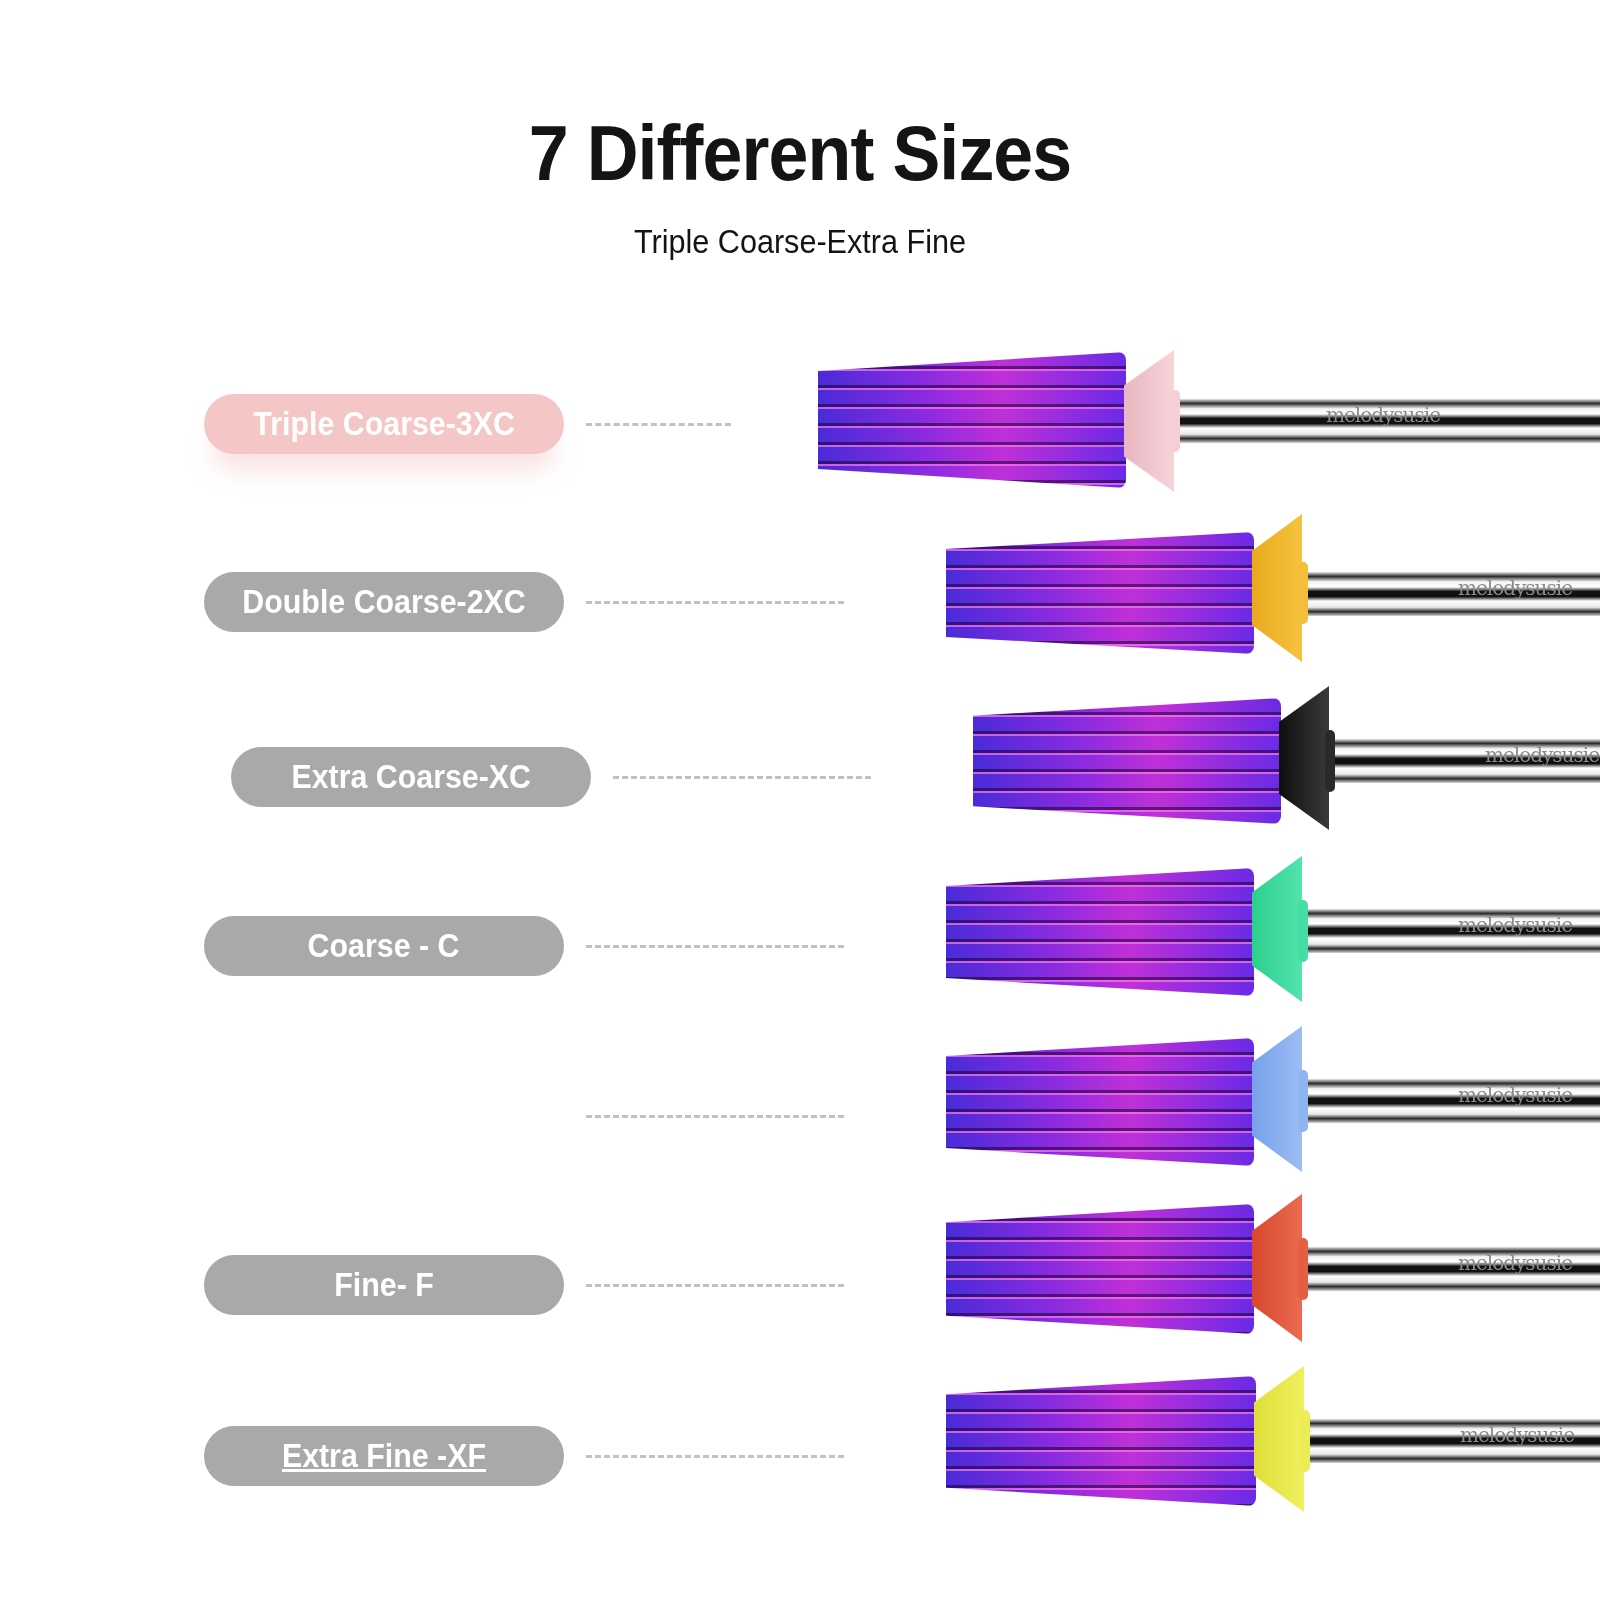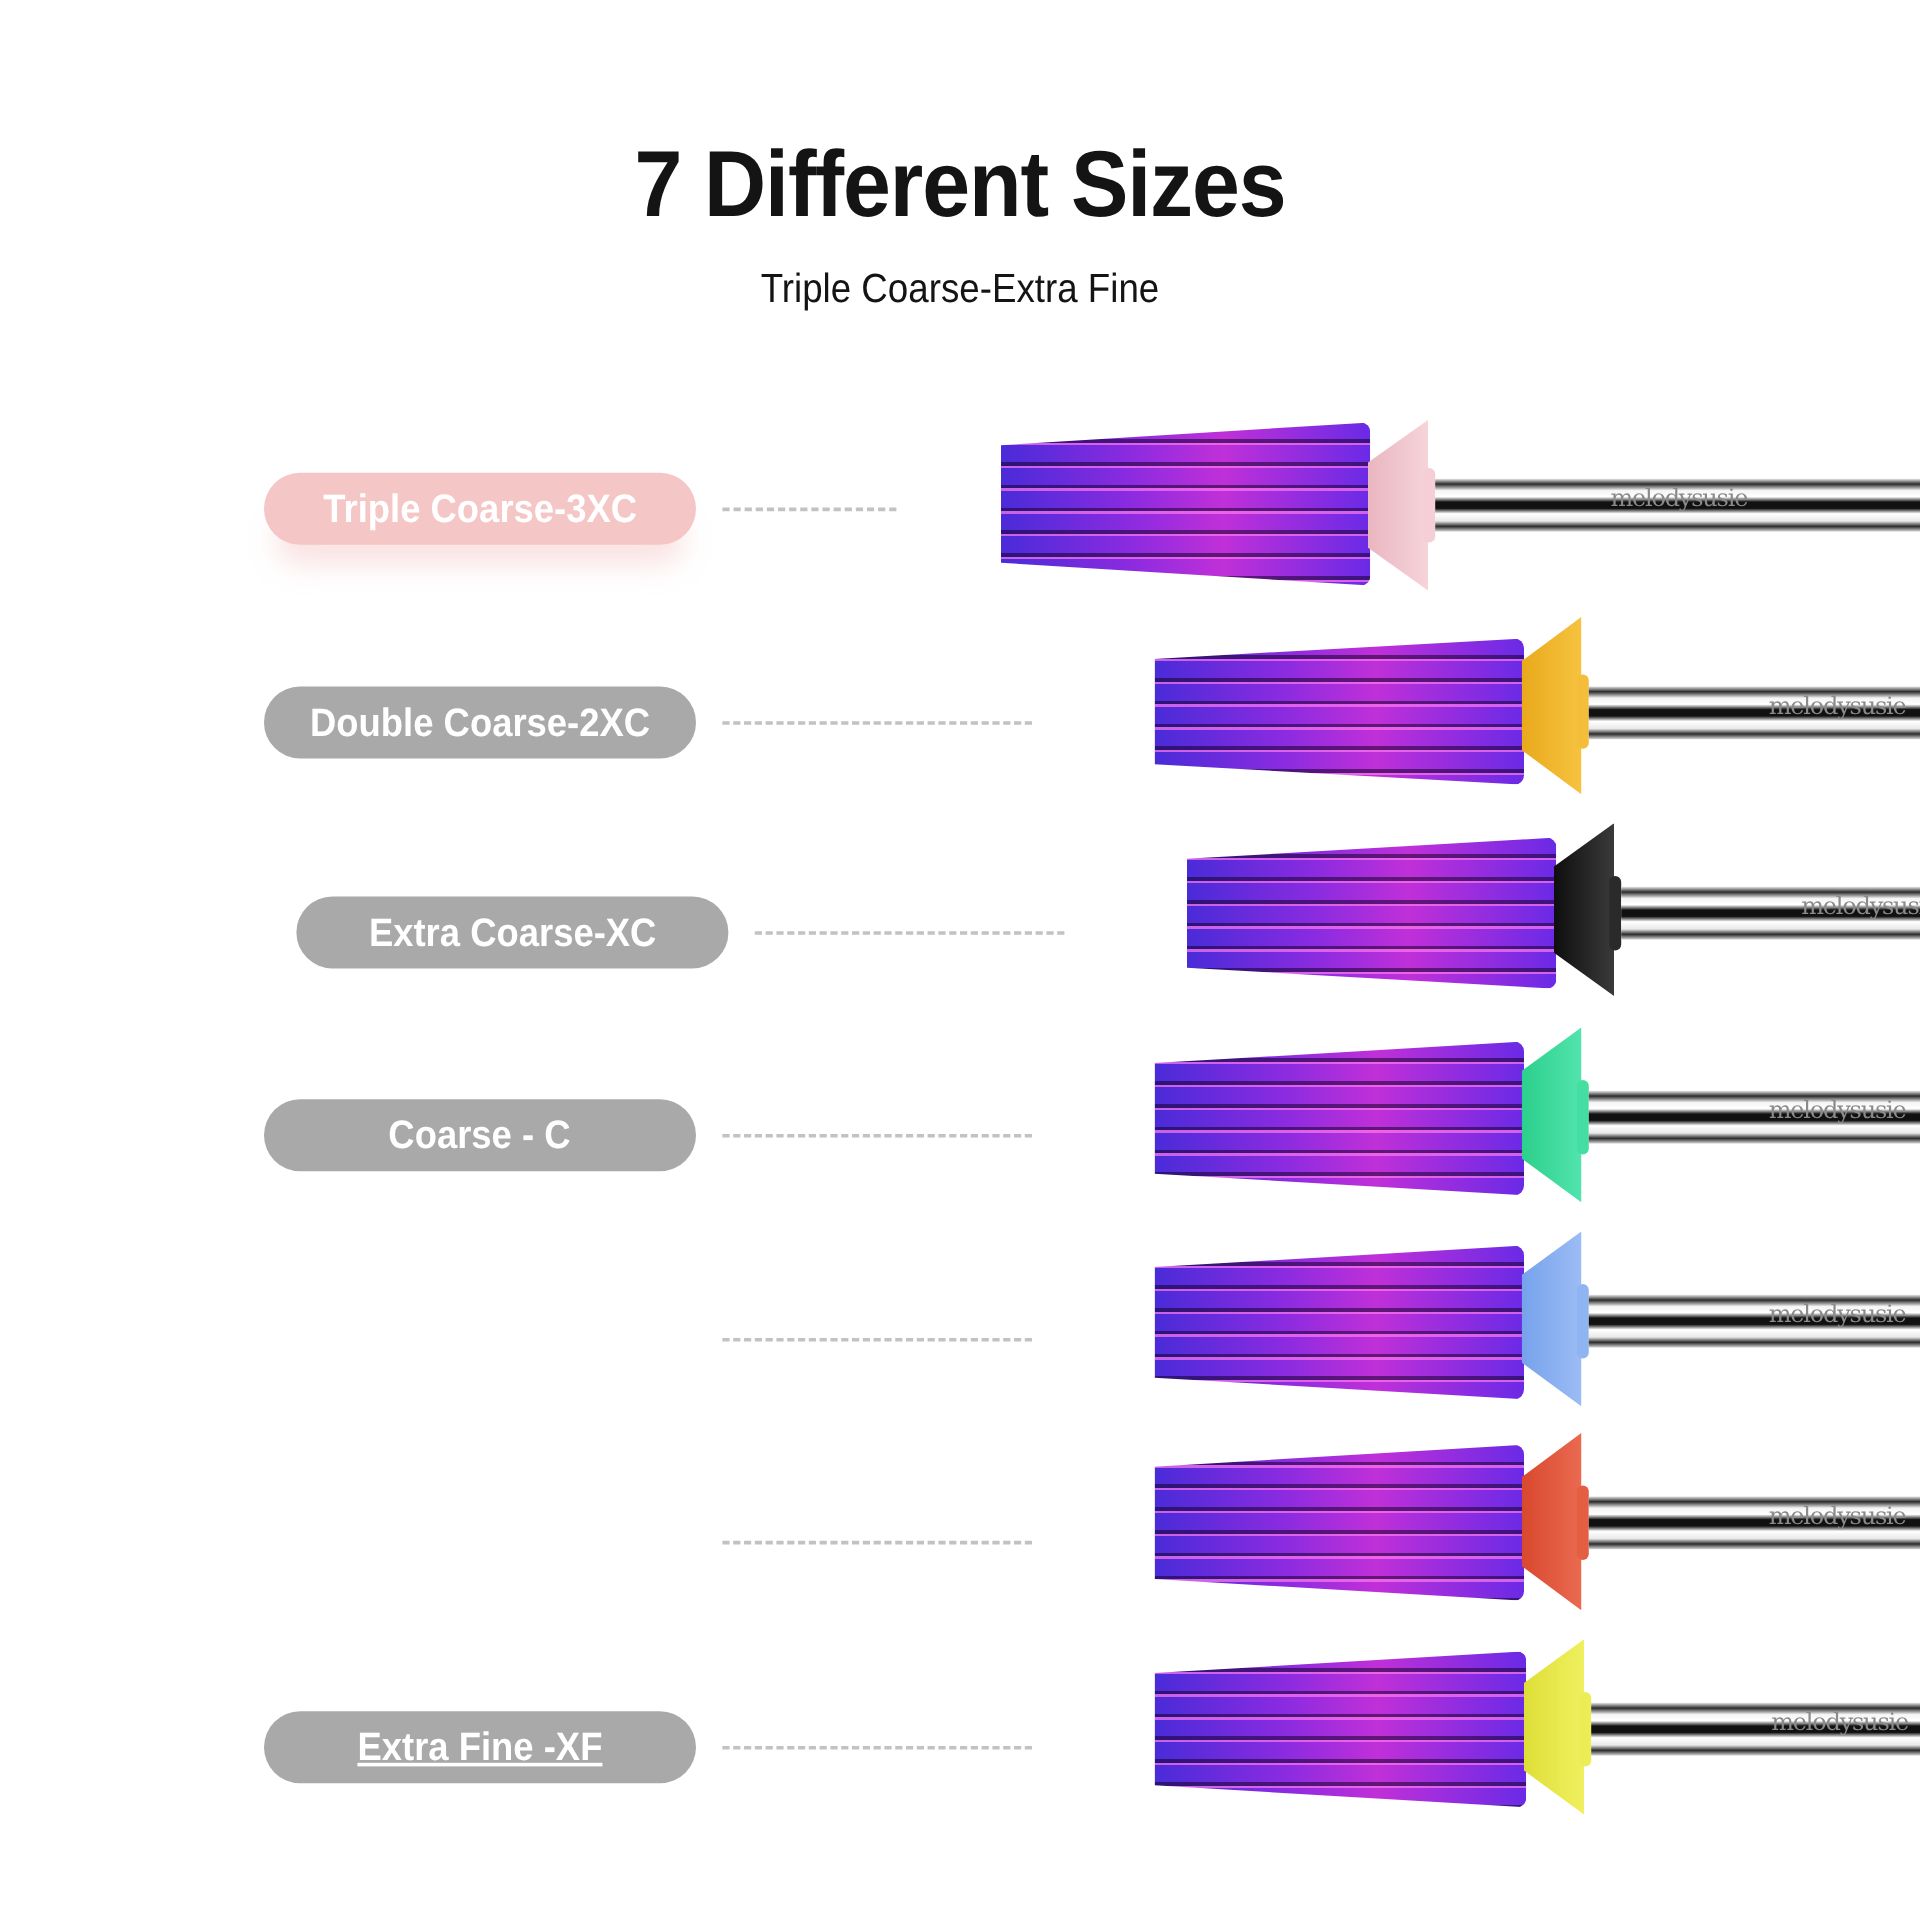--- a/index.html
+++ b/index.html
@@ -1,19 +1,19 @@
 <!DOCTYPE html>
 <html><head>
 <meta charset="utf-8">
 <style>
   html, body { margin:0; padding:0; background:#ffffff; }
   body { width:1600px; height:1600px; position:relative; overflow:hidden; font-family:"Liberation Sans", sans-serif; }
   .title { position:absolute; left:0; right:0; top:108px; text-align:center; font-size:78px; font-weight:bold; color:#141414; letter-spacing:-1px; transform:scaleX(0.92); }
   .subtitle { position:absolute; left:0; right:0; top:222px; text-align:center; font-size:34px; color:#141414; transform:scaleX(0.9); }
-  .row { position:absolute; left:16px; width:1484px; height:150px; }
+  .row { position:absolute; left:0; width:1484px; height:150px; }
   .pill { position:absolute; left:204px; width:360px; height:60px; border-radius:30px; background:#a9a9a9; color:#fff; font-weight:bold; font-size:33px; display:flex; align-items:center; justify-content:center; }
   .pill.active { background:#f4c6c6; box-shadow:0 26px 24px -10px rgba(240,170,170,0.35); }
   .pill span { transform:scaleX(0.92); display:inline-block; white-space:nowrap; }
   .dash { position:absolute; left:586px; height:0; border-top:3px dashed #c2c2c2; }
   .bit { position:absolute; }
   .shank { position:absolute; height:44px; right:0;
     background:linear-gradient(to bottom,#e8e8e8 0%,#2b2b2b 10%,#f4f4f4 22%,#ffffff 34%,#111 44%,#111 56%,#ffffff 66%,#e9e9e9 80%,#2b2b2b 90%,#d9d9d9 100%); }
   .brand { position:absolute; font-family:"DejaVu Serif", serif; font-size:20px; color:#8a8a8a; top:4px; white-space:nowrap; letter-spacing:-1px; }
   .cone { position:absolute; width:50px; clip-path:polygon(0 25%, 100% 0, 100% 100%, 0 75%); }
   .ring { position:absolute; width:10px; border-radius:5px; }
@@ -94,20 +94,23 @@
     <div class="head" style="left:0; top:8px; width:308px; height:128px;"></div>
     <div class="cone" style="left:306px; top:-4px; height:146px; background:linear-gradient(to right,#76a2ec,#9cbcf4);"></div>
     <div class="ring" style="left:352px; top:40px; height:62px; background:#8fb4f2;"></div>
     <div class="shank" style="left:362px; top:49px;">
       <div class="brand" style="left:150px;">melodysusie</div>
     </div>
   </div>
 </div>
 
 <div class="row" style="top:1200px;">
+  <div class="pill" style="top:55px;">
+    <span>Fine- F</span>
+  </div>
   <div class="dash" style="top:84px; width:258px;"></div>
   <div class="bit" style="left:946px; top:0; width:654px; height:150px;">
     <div class="head" style="left:0; top:4px; width:308px; height:130px;"></div>
     <div class="cone" style="left:306px; top:-6px; height:148px; background:linear-gradient(to right,#d8482e,#ea6a50);"></div>
     <div class="ring" style="left:352px; top:38px; height:62px; background:#e45e44;"></div>
     <div class="shank" style="left:362px; top:47px;">
       <div class="brand" style="left:150px;">melodysusie</div>
     </div>
   </div>
 </div>

